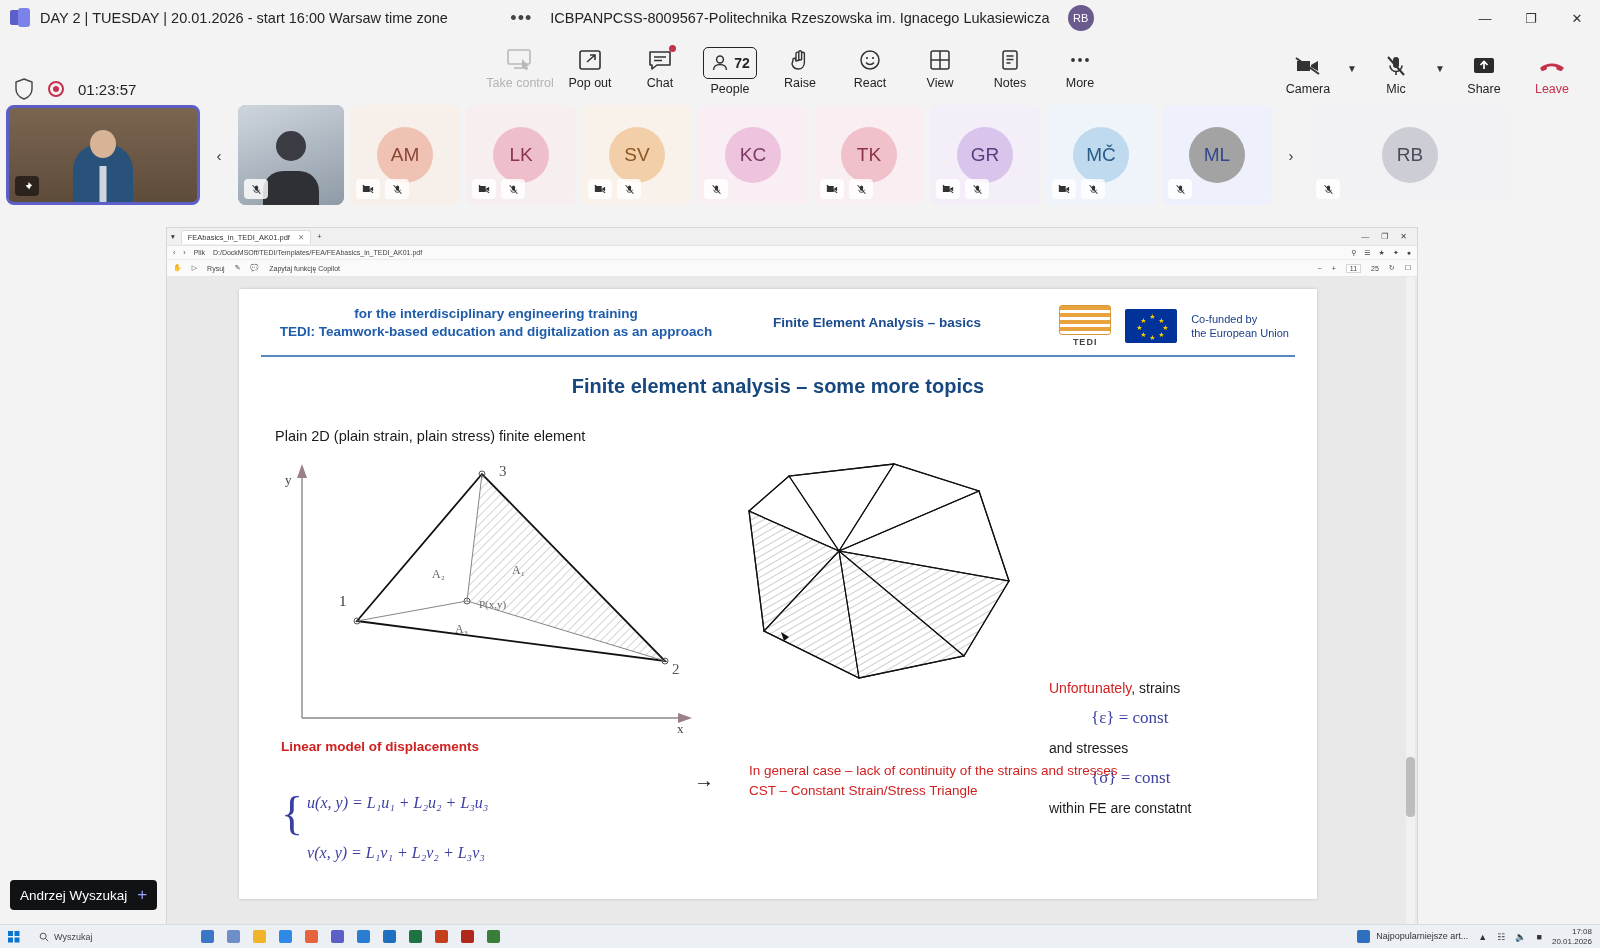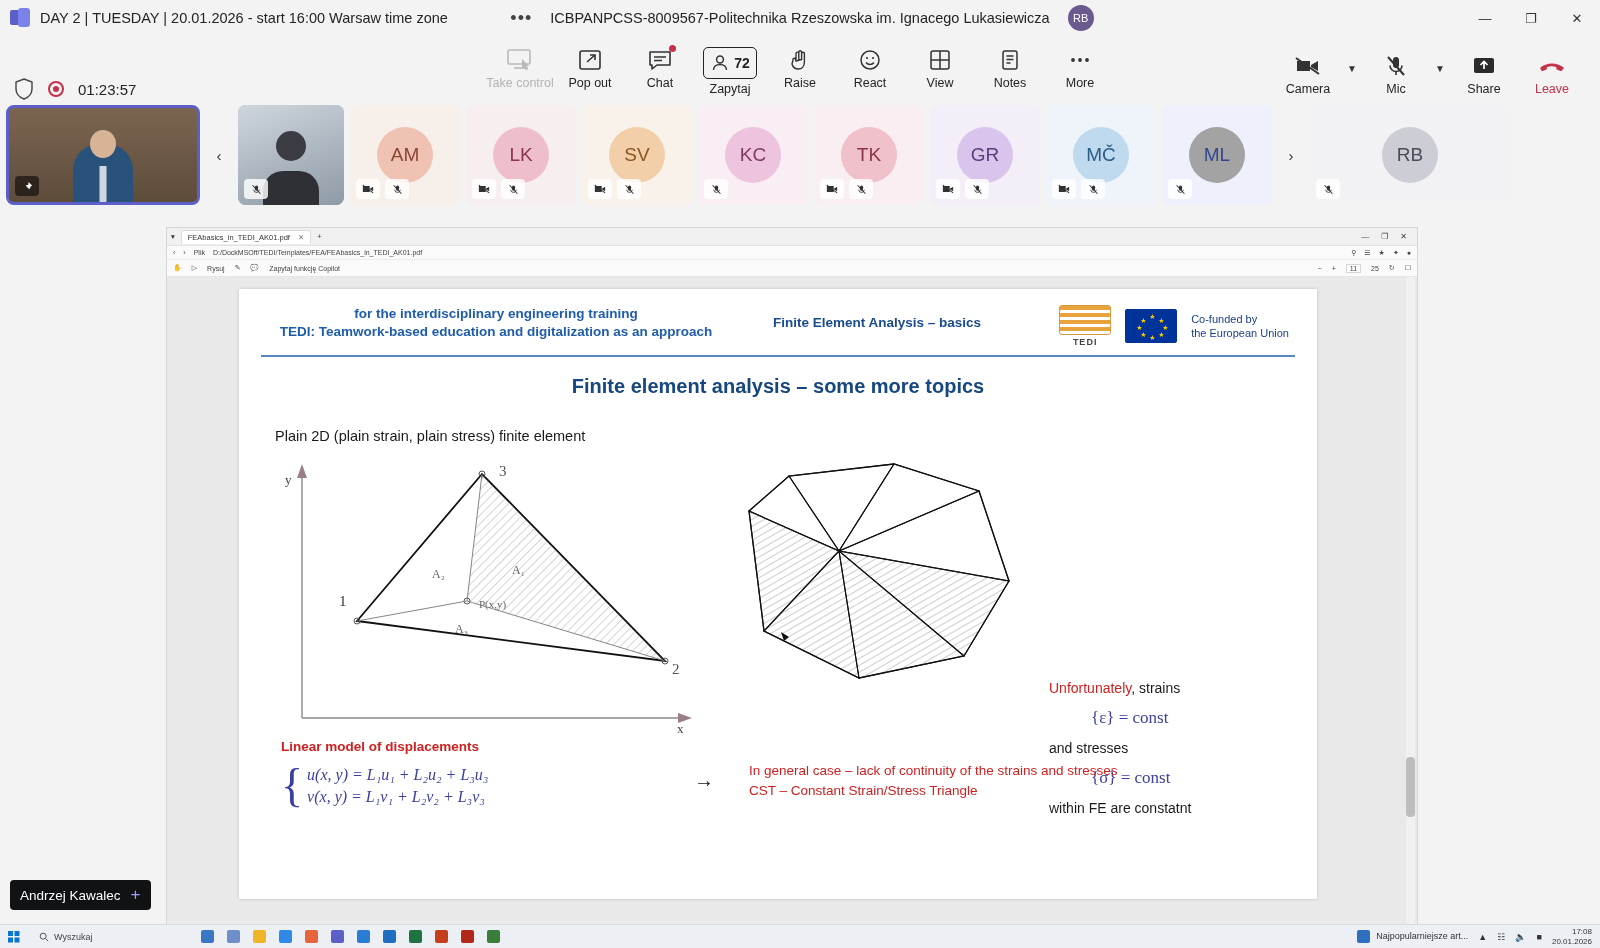--- a/index.html
+++ b/index.html
@@ -254,21 +254,21 @@
     margin-top: 18px;
   }
   .subhead { font-size: 14.5px; color:#1b1b1b; margin: 30px 0 0 36px; }
 
   .fig-area { position:relative; height: 300px; margin-top: 6px; }
   .bottom-left { position:absolute; left: 42px; top: 450px; }
   .bottom-left .hdr { color:#d02020; font-size: 13.5px; font-weight:600; }
   .sys-eq { display:flex; align-items:center; margin-top: 12px; }
   .brace { font-size: 46px; color:#3b3fa0; font-family:"Liberation Serif", serif; line-height: .8; margin-right:4px;}
   .sys-lines { display:flex; flex-direction:column; gap:4px; }
-  .sys-lines div { font-size: 16px; color:#3b3fa0; font-family:"Liberation Serif", serif; font-style:italic; }
+  .sys-lines div { font-size: 16px; color:#3b3fa0; font-family:"Liberation Serif", serif; font-style:italic;margin-top:28px; }
   .arrow-right { position:absolute; left: 455px; top: 480px; font-size: 20px; color:#111; }
   .bottom-right { position:absolute; left: 510px; top: 472px; color:#d02020; font-size: 13.5px; line-height:1.45; }
   .right-text { position:absolute; left: 810px; top: 230px; width: 250px; }
   .right-text .l1 { font-size: 14px; }
   .right-text .red { color:#d02020; }
   .right-text .eqline { font-size: 17px; color:#3b3fa0; font-family:"Liberation Serif", serif; margin: 12px 0 12px 42px;}
   .right-text .l2 { font-size: 14px; }
 
   .scroll-track {
     position:absolute; right: 2px; top: 0; bottom: 0; width: 9px; background:#f1f1f1;
@@ -374,21 +374,21 @@
     <div class="tb-item boxed">
       <span class="ico-wrap">
         <span class="ico">
           <svg width="20" height="20" viewBox="0 0 20 20">
               <circle cx="10" cy="6.5" r="3.4" fill="none" stroke="#333" stroke-width="1.5"></circle>
               <path d="M3.5 17c0-3.6 2.9-5.6 6.5-5.6s6.5 2 6.5 5.6" fill="none" stroke="#333" stroke-width="1.5"></path>
             </svg>
         </span>
         <span class="ppl-count">72</span>
       </span>
-      <span class="label">Zapytaj</span>
+      <span class="label">People</span>
     </div>
 
     <div class="tb-item">
       <span class="ico">
         <svg width="24" height="24" viewBox="0 0 24 24">
             <path d="M8 13V5.5a1.4 1.4 0 012.8 0V12m0-0.5V4.2a1.4 1.4 0 012.8 0V12m0-.5V5.6a1.4 1.4 0 012.8 0V14c0 4.2-2.4 7-6 7-3.2 0-5.6-2.1-6.4-5L5 12.2c-.4-1 .3-1.9 1.2-1.9.5 0 1 .3 1.3.8L8 13z" fill="none" stroke="#333" stroke-width="1.4" stroke-linejoin="round"></path>
           </svg>
       </span>
       <span class="label">Raise</span>
     </div>
@@ -840,21 +840,21 @@
         <div>CST – Constant Strain/Stress Triangle</div>
       </div>
     </div>
 
     <div class="scroll-track"></div>
     <div class="scroll-thumb"></div>
   </div>
 </div>
 
 <div class="name-pill">
-  <span>Andrzej Kawalec</span>
+  <span>Andrzej Wyszukaj</span>
   <span class="plus-btn">+</span>
 </div>
 
 <div class="taskbar">
   <span>
     <svg width="12" height="12" viewBox="0 0 12 12">
         <rect x="0" y="0" width="5" height="5" fill="#0a74d1"></rect>
         <rect x="6.5" y="0" width="5" height="5" fill="#0a74d1"></rect>
         <rect x="0" y="6.5" width="5" height="5" fill="#0a74d1"></rect>
         <rect x="6.5" y="6.5" width="5" height="5" fill="#0a74d1"></rect>

